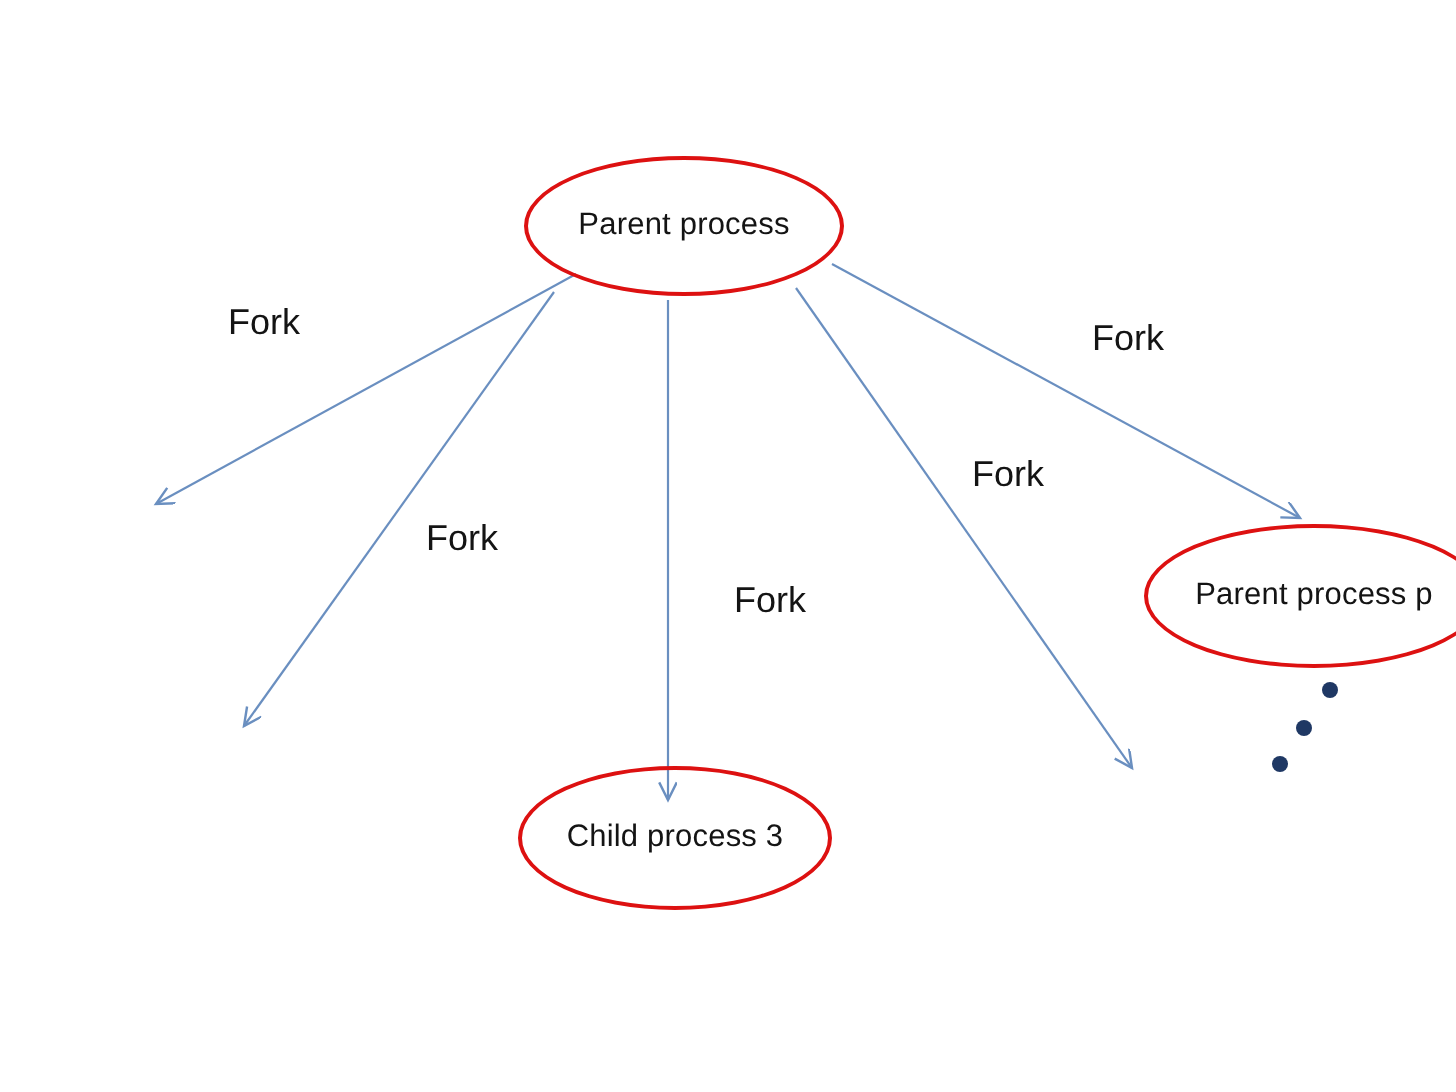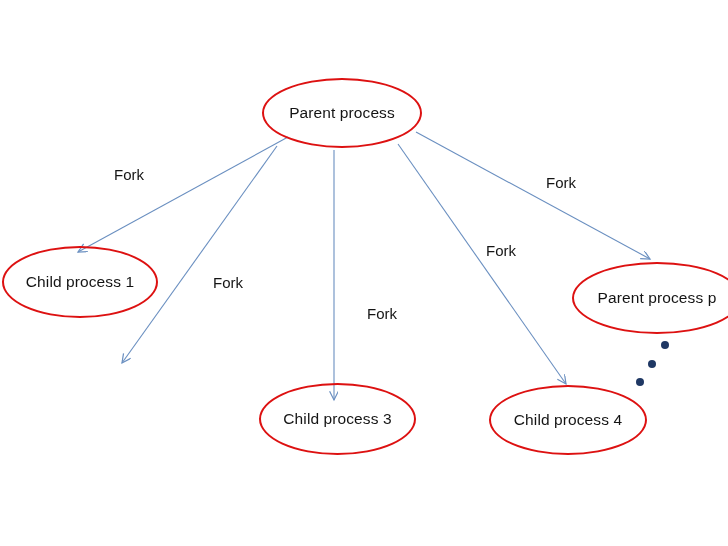--- a/index.html
+++ b/index.html
@@ -39,24 +39,23 @@
   .node-label {
     color: #141414;
     font-size: 15.5px;
     font-family: "Liberation Sans", sans-serif;
     white-space: nowrap;
     letter-spacing: 0.1px;
   }
   .edge-label {
     position: absolute;
     color: #141414;
-    font-size: 15px;
+    font-size: 18px;
     font-family: "Liberation Sans", sans-serif;
     white-space: nowrap;
-    margin-top: 15px;
   }
   .dot {
     position: absolute;
     width: 8px;
     height: 8px;
     border-radius: 50%;
     background: #1f3864;
   }
 </style>
 </head>
@@ -76,32 +75,26 @@
         <line x1="334" y1="150" x2="334" y2="400" stroke="#6a8fc0" stroke-width="1.1" marker-end="url(#arrowv)"></line>
         <line x1="398" y1="144" x2="566" y2="384" stroke="#6a8fc0" stroke-width="1.1" marker-end="url(#arrowv)"></line>
         <line x1="416" y1="132" x2="650" y2="259" stroke="#6a8fc0" stroke-width="1.1" marker-end="url(#arrowv)"></line>
       </g>
   </svg>
 
   <div class="node" id="node-parent" style="left: 262px; top: 78px; width: 160px; height: 70px; border-color: rgb(221, 17, 17);">
     <span class="node-label">Parent process</span>
   </div>
 
-  <div class="node" id="node-child1" style="left: 2px; top: 246px; width: 156px; height: 72px; border-color: rgb(221, 17, 17);">
-    <span class="node-label">Child process 1</span>
-  </div>
 
 
   <div class="node" id="node-child3" style="left: 259px; top: 383px; width: 157px; height: 72px; border-color: rgb(221, 17, 17); align-items: center;">
     <span class="node-label">Child process 3</span>
   </div>
 
-  <div class="node" id="node-child4" style="left: 489px; top: 385px; width: 158px; height: 70px; border-color: rgb(221, 17, 17);">
-    <span class="node-label">Child process 4</span>
-  </div>
 
   <div class="node" id="node-childp" style="left: 572px; top: 262px; width: 170px; height: 72px; border-color: rgb(221, 17, 17);">
     <span class="node-label">Parent process p</span>
   </div>
 
   <span class="edge-label" id="lbl-0" style="left: 114px; top: 151px; color: rgb(20, 20, 20);">Fork</span>
   <span class="edge-label" id="lbl-1" style="left: 213px; top: 259px; color: rgb(20, 20, 20);">Fork</span>
   <span class="edge-label" id="lbl-2" style="left: 367px; top: 290px; color: rgb(20, 20, 20);">Fork</span>
   <span class="edge-label" id="lbl-3" style="left: 486px; top: 227px; color: rgb(20, 20, 20);">Fork</span>
   <span class="edge-label" id="lbl-4" style="left: 546px; top: 159px; color: rgb(20, 20, 20);">Fork</span>

